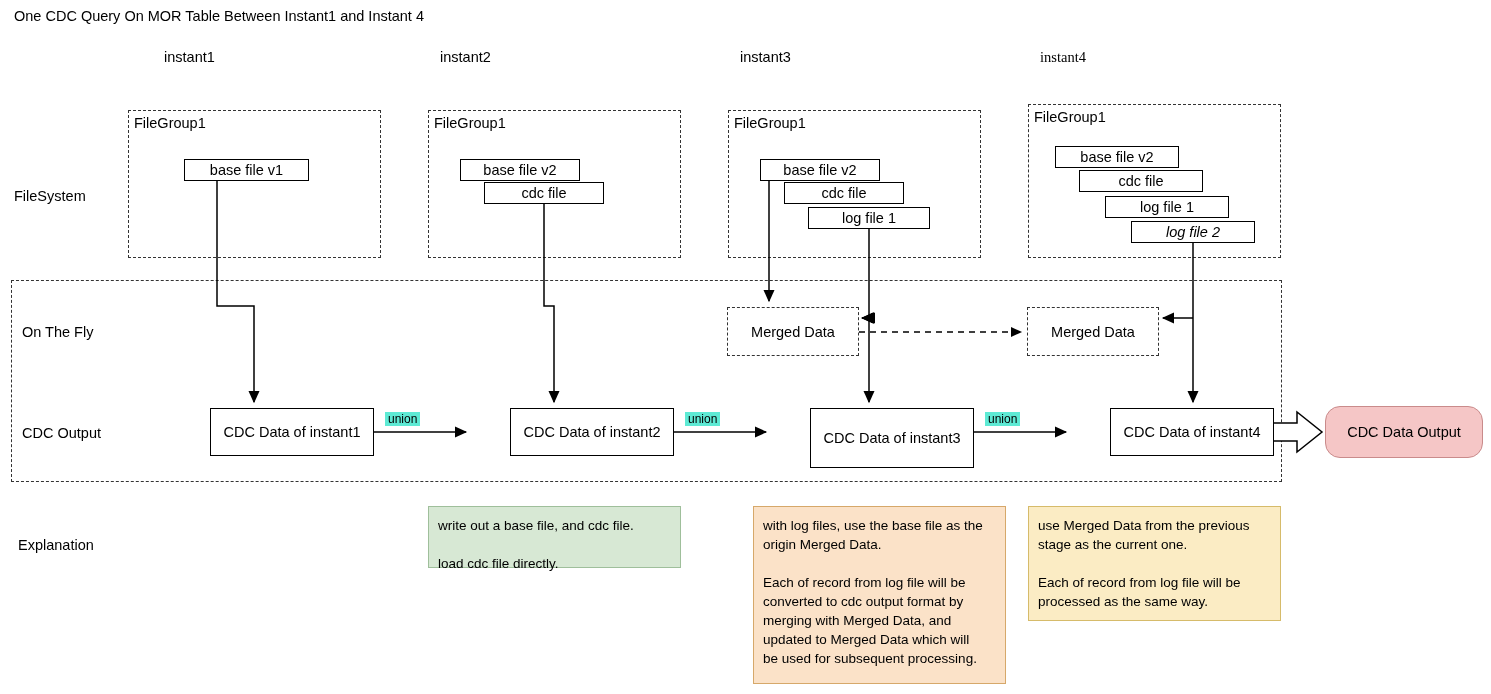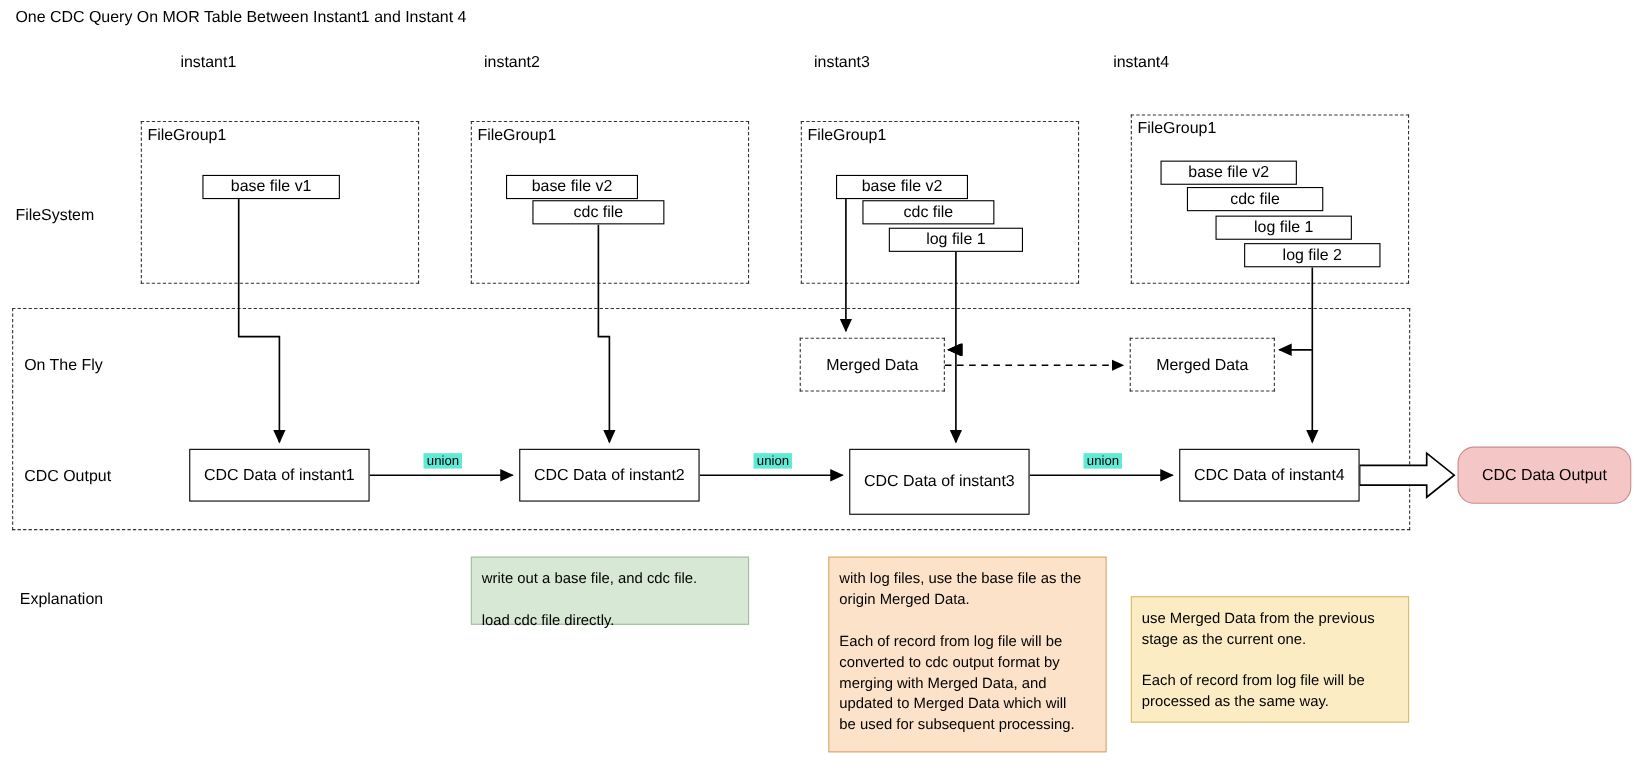--- a/index.html
+++ b/index.html
@@ -65,20 +65,21 @@
 
   
   .cdcbox{
     position:absolute;
     border:1.4px solid #000000;
     background:#ffffff;
     box-sizing:border-box;
     font-size:14.5px;
     display:flex;align-items:center;justify-content:center;
     z-index:6;
+    margin-left:38px;
   }
 
   
   .outbox{
     position:absolute;
     box-sizing:border-box;
     font-size:14.5px;
     display:flex;align-items:center;justify-content:center;
     z-index:6;
     border-radius:15px;
@@ -100,21 +101,21 @@
 </head>
 <body>
 
 <div id="stage">
 
   <div class="t title">One CDC Query On MOR Table Between Instant1 and Instant 4</div>
 
   <div class="t colhead" style="left:136px;margin-left:28px;">instant1</div>
   <div class="t colhead" style="left:440px;">instant2</div>
   <div class="t colhead" style="left:740px;">instant3</div>
-  <div class="t colhead" style="left:1012px;">instant4</div>
+  <div class="t colhead" style="left:1040px;font-family:Liberation Serif, serif;">instant4</div>
 
   <div class="t rowlabel" style="left:14px;top:188px;">FileSystem</div>
   <div class="t rowlabel" style="left:22px;top:324px;">On The Fly</div>
   <div class="t rowlabel" style="left:22px;top:425px;">CDC Output</div>
   <div class="t rowlabel" style="left:18px;top:537px;">Explanation</div>
 
   <div class="bigdash" style="left:11px;top:280px;width:1271px;height:202px;"></div>
 
   <div class="filegroup" style="left:128px;top:110px;width:253px;height:148px;">
     <div class="fg-label">FileGroup1</div>
@@ -133,21 +134,21 @@
   <div class="filebox" style="left:760px;top:159px;width:120px;height:22px;">base file v2</div>
   <div class="filebox" style="left:784px;top:182px;width:120px;height:22px;">cdc file</div>
   <div class="filebox" style="left:808px;top:207px;width:122px;height:22px;">log file 1</div>
 
   <div class="filegroup" style="left:1028px;top:104px;width:253px;height:154px;">
     <div class="fg-label">FileGroup1</div>
   </div>
   <div class="filebox" style="left:1055px;top:146px;width:124px;height:22px;">base file v2</div>
   <div class="filebox" style="left:1079px;top:170px;width:124px;height:22px;">cdc file</div>
   <div class="filebox" style="left:1105px;top:196px;width:124px;height:22px;">log file 1</div>
-  <div class="filebox" style="left:1131px;top:221px;width:124px;height:22px;">log file 2</div>
+  <div class="filebox" style="left:1131px;top:221px;width:124px;height:22px;font-style:italic;">log file 2</div>
 
   <div class="merged" style="left:727px;top:307px;width:132px;height:49px;">Merged Data</div>
   <div class="merged" style="left:1027px;top:307px;width:132px;height:49px;">Merged Data</div>
 
   <div class="cdcbox" style="left:172px;top:408px;width:164px;height:48px;">CDC Data of instant1</div>
   <div class="cdcbox" style="left:472px;top:408px;width:164px;height:48px;">CDC Data of instant2</div>
   <div class="cdcbox" style="left:772px;top:408px;width:164px;height:60px;">CDC Data of instant3</div>
   <div class="cdcbox" style="left:1072px;top:408px;width:164px;height:48px;">CDC Data of instant4</div>
 
   <div class="unionlabel" style="left:385px;top:412px;">union</div>
@@ -235,19 +236,19 @@
 
 load cdc file directly.</div>
   <div class="expl" id="expl2" style="left: 728px; top: 506px; width: 253px; height: 178px; background: rgb(251, 226, 200); border: 1.2px solid rgb(214, 168, 106); margin-left: 25px;">with log files, use the base file as the
 origin Merged Data.
 
 Each of record from log file will be
 converted to cdc output format by
 merging with Merged Data, and
 updated to Merged Data which will
 be used for subsequent processing.</div>
-  <div class="expl" id="expl3" style="left: 1028px; top: 506px; width: 253px; height: 115px; background: rgb(251, 236, 196); border: 1.2px solid rgb(214, 187, 106); margin-top: 36px;">use Merged Data from the previous
+  <div class="expl" id="expl3" style="left: 1028px; top: 506px; width: 253px; height: 115px; background: rgb(251, 236, 196); border: 1.2px solid rgb(214, 187, 106);">use Merged Data from the previous
 stage as the current one.
 
 Each of record from log file will be
 processed as the same way.</div>
 
 </div>
 
 </body></html>

